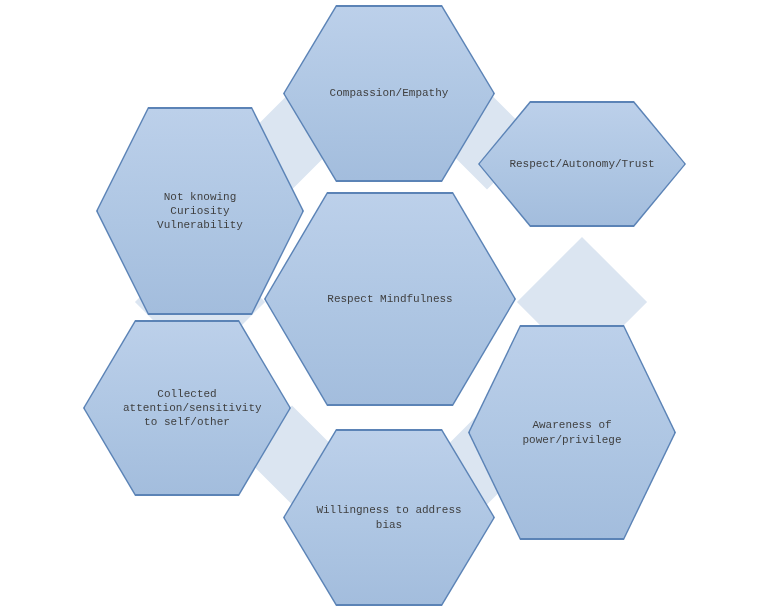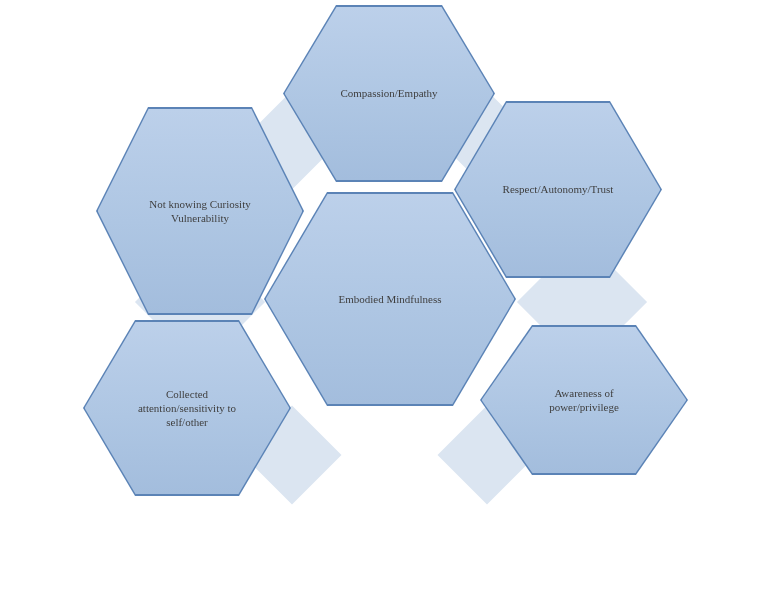--- a/index.html
+++ b/index.html
@@ -5,21 +5,21 @@
   html, body {
     margin: 0;
     padding: 0;
     background: #ffffff;
   }
   #canvas {
     position: relative;
     width: 780px;
     height: 608px;
     background: #ffffff;
-    font-family: Liberation Serif, serif;
+    font-family: Liberation Mono, monospace;
     overflow: hidden;
   }
 
   
   .conn {
     position: absolute;
     background: #dbe5f1;
     transform: rotate(45deg);
     z-index: 0;
   }
@@ -54,24 +54,24 @@
   }
   .hex-label {
     font-size: 11px;
     line-height: 1.3;
     color: #3f3f3f;
     display: inline-block;
   }
 
   .hex-top         { left: 283px; top: 5px;   width: 212px; height: 177px; }
   .hex-topleft     { left: 96px;  top: 107px; width: 208px; height: 208px; }
-  .hex-topright    { left: 454px; top: 101px; width: 208px; height: 177px; }
+  .hex-topright    { left: 478px; top: 101px; width: 208px; height: 126px; }
   .hex-center      { left: 264px; top: 192px; width: 252px; height: 214px; z-index: 2; }
   .hex-bottomleft  { left: 83px;  top: 320px; width: 208px; height: 176px; }
-  .hex-bottomright { left: 480px; top: 325px; width: 208px; height: 150px; }
+  .hex-bottomright { left: 468px; top: 325px; width: 208px; height: 215px; }
   .hex-bottom      { left: 283px; top: 429px; width: 212px; height: 177px; }
 
   .hex-top         .hex-label { max-width: 155px; }
   .hex-topleft     .hex-label { max-width: 125px; }
   .hex-topright    .hex-label { max-width: 155px; }
   .hex-center      .hex-label { max-width: 165px; }
   .hex-bottomleft  .hex-label { max-width: 128px; }
   .hex-bottomright .hex-label { max-width: 112px; }
   .hex-bottom      .hex-label { max-width: 175px; }
 </style>
@@ -101,35 +101,41 @@
     </div>
   </div>
 
   <div class="hex hex-bottomright">
     <div class="hex-fill"></div>
     <div class="hex-label-wrap">
       <span class="hex-label">Awareness of power/privilege</span>
     </div>
   </div>
 
+  <div class="hex hex-bottom">
+    <div class="hex-fill"></div>
+    <div class="hex-label-wrap">
+      <span class="hex-label">Willingness to address bias</span>
+    </div>
+  </div>
 
   <div class="hex hex-bottomleft">
     <div class="hex-fill"></div>
     <div class="hex-label-wrap">
       <span class="hex-label">Collected attention/sensitivity to self/other</span>
     </div>
   </div>
 
   <div class="hex hex-topleft">
     <div class="hex-fill"></div>
     <div class="hex-label-wrap">
       <span class="hex-label">Not knowing Curiosity Vulnerability</span>
     </div>
   </div>
 
   <div class="hex hex-center">
     <div class="hex-fill"></div>
     <div class="hex-label-wrap">
-      <span class="hex-label">Embodied Mindfulness</span>
+      <span class="hex-label">Respect Mindfulness</span>
     </div>
   </div>
 
 </div>
 
 </body></html>

